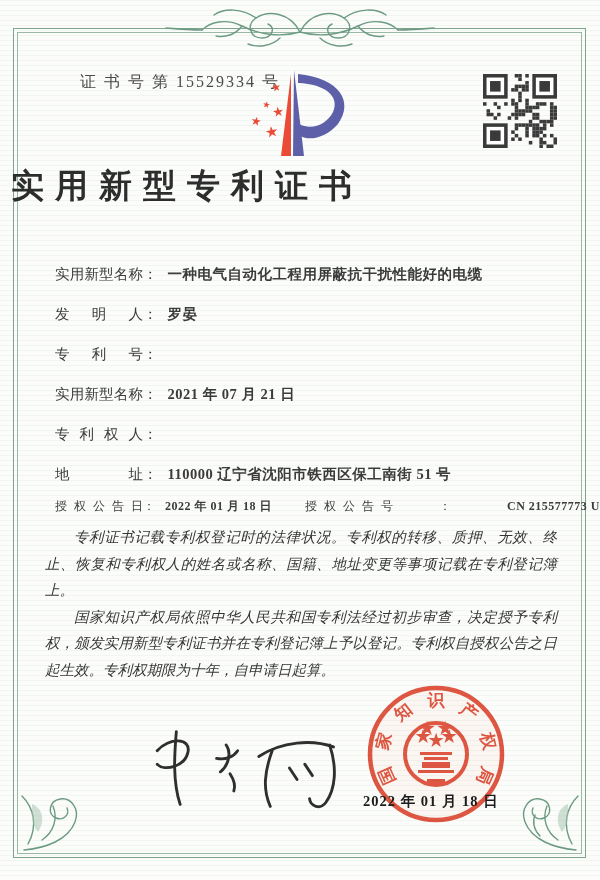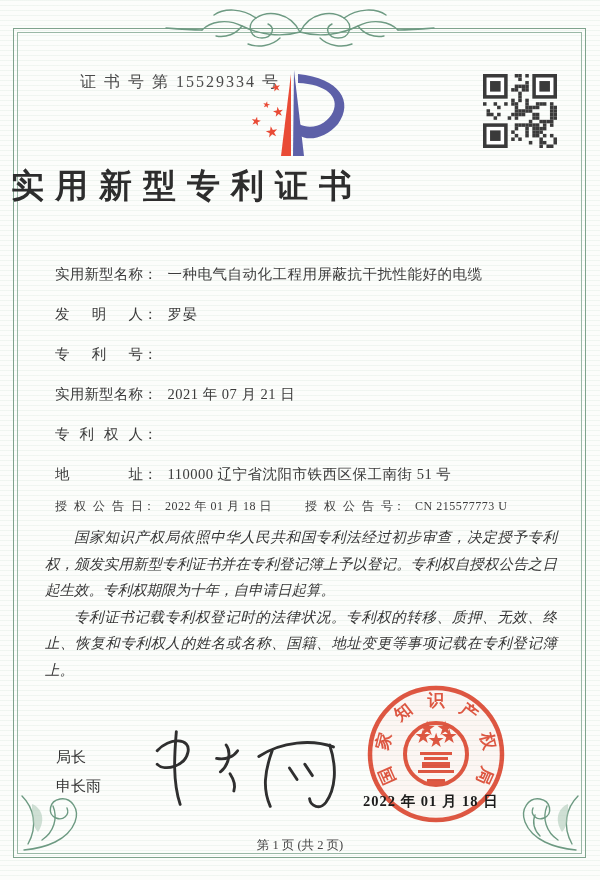--- a/index.html
+++ b/index.html
@@ -19,24 +19,24 @@
   .fl-bl{left:18px;bottom:24px;transform:scaleX(-1);}
   .cert-no{position:absolute;left:55px;top:72px;font-size:16px;letter-spacing:2px;color:#4a4a4a;margin-left:25px;}
   .logo{position:absolute;left:228px;top:68px;}
   .qr{position:absolute;left:483px;top:74px;width:74px;height:74px;}
   .title{position:absolute;left:0;top:164px;width:100%;
     font-size:33px;font-weight:bold;letter-spacing:11px;color:#2d2d2d;text-indent:11px;}
   .fields{position:absolute;left:55px;top:264px;font-size:14.5px;}
   .frow{height:40px;display:flex;align-items:flex-start;line-height:20px;}
   .flabel{display:inline-block;width:88px;text-align:justify;text-align-last:justify;color:#3b3b3b;}
   .fcolon{margin-right:10px;}
-  .fvalue{color:#3b3b3b;letter-spacing:0.5px;}
+  .fvalue{color:#3b3b3b;letter-spacing:0.5px;font-weight:bold;}
   .grant-row{position:absolute;left:55px;top:496px;font-size:12px;display:flex;line-height:20px;}
   .grant-a{width:250px;display:flex;}
-  .grant-b{display:flex;}
+  .grant-b{display:flex;gap:46px;}
   .paras{position:absolute;left:45px;top:524px;width:512px;font-size:14.5px;line-height:26.5px;
     font-style:italic;text-align:justify;color:#353535;}
   .paras p{margin:0;text-indent:2em;}
   .director{position:absolute;left:56px;top:742px;font-size:15px;line-height:29px;color:#333;
     font-family:"Liberation Sans","DejaVu Sans",sans-serif;}
   .signature{position:absolute;left:138px;top:722px;}
   .seal{position:absolute;left:358px;top:676px;mix-blend-mode:multiply;opacity:0.92;}
   .seal text{font-size:17px;font-weight:bold;fill:#e04a33;font-family:"Liberation Serif",serif;}
   .seal-date{position:absolute;left:363px;top:792px;font-size:14.5px;font-weight:bold;
     color:#1c1c1c;letter-spacing:1px;}
@@ -253,28 +253,24 @@
       <span class="fvalue">2022 年 01 月 18 日</span>
     </div>
     <div class="grant-b">
       <span class="flabel">授权公告号</span>
         <span class="fcolon">：</span>
       <span class="fvalue">CN 215577773 U</span>
     </div>
   </div>
 
   <div class="paras">
+    <p>专利证书记载专利权登记时的法律状况。专利权的转移、质押、无效、终止、恢复和专利权人的姓名或名称、国籍、地址变更等事项记载在专利登记簿上。</p>
     <p>国家知识产权局依照中华人民共和国专利法经过初步审查，决定授予专利权，颁发实用新型专利证书并在专利登记簿上予以登记。专利权自授权公告之日起生效。专利权期限为十年，自申请日起算。</p>
-    <p>专利证书记载专利权登记时的法律状况。专利权的转移、质押、无效、终止、恢复和专利权人的姓名或名称、国籍、地址变更等事项记载在专利登记簿上。</p>
   </div>
 
-  <div class="director">
-    <div>局长</div>
-    <div>申长雨</div>
-  </div>
 
   <svg class="signature" width="230" height="92" viewBox="0 0 240 96">
     <g fill="none" stroke="#2f2f2f" stroke-width="3" stroke-linecap="round">
       <path d="M20,30 C32,16 56,16 52,32 C49,46 28,52 20,44"></path>
       <path d="M40,10 C38,34 36,62 44,86"></path>
       <path d="M92,24 C98,32 94,46 86,52"></path>
       <path d="M82,38 C92,40 100,36 104,30"></path>
       <path d="M96,54 C100,60 102,66 100,72"></path>
       <path d="M126,36 C150,20 182,18 204,26"></path>
       <path d="M140,30 C132,52 130,70 138,88"></path>
@@ -318,15 +314,14 @@
       <text x="9" y="-20" font-size="8" text-anchor="middle">★</text>
       <rect x="-16" y="-2" width="32" height="3"></rect>
       <rect x="-12" y="3" width="24" height="3"></rect>
       <rect x="-14" y="8" width="28" height="6"></rect>
       <rect x="-18" y="16" width="36" height="3"></rect>
       <rect x="-9" y="25" width="18" height="4"></rect>
     </g>
   </svg>
   <div class="seal-date">2022 年 01 月 18 日</div>
 
-  <div class="footer">第 1 页 (共 2 页)</div>
 
 </div>
 
 </body></html>

